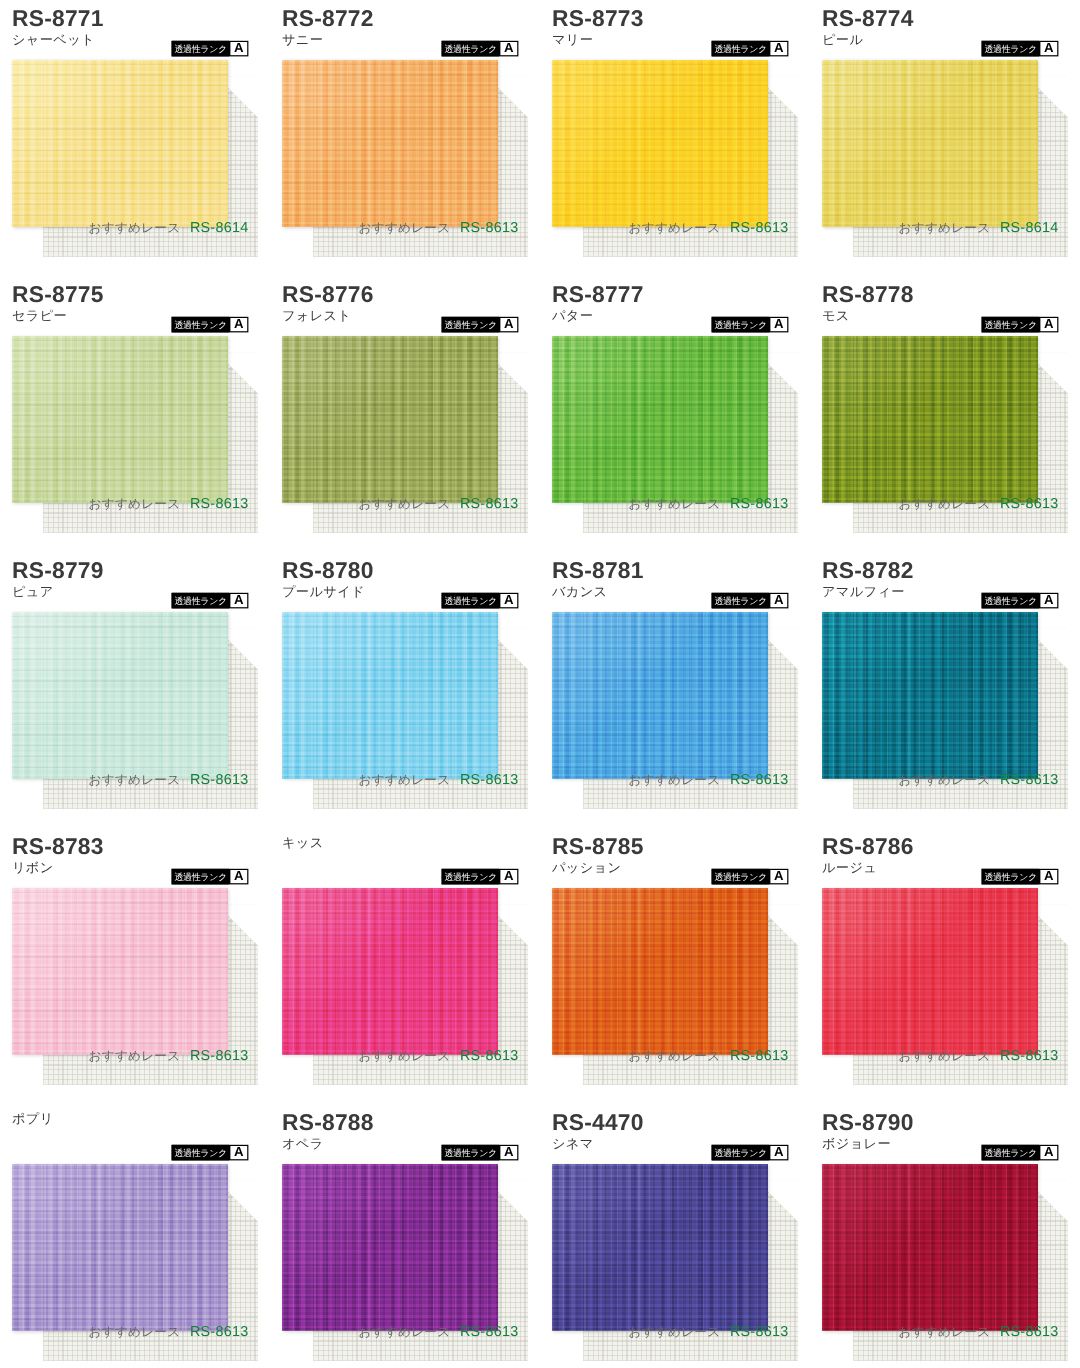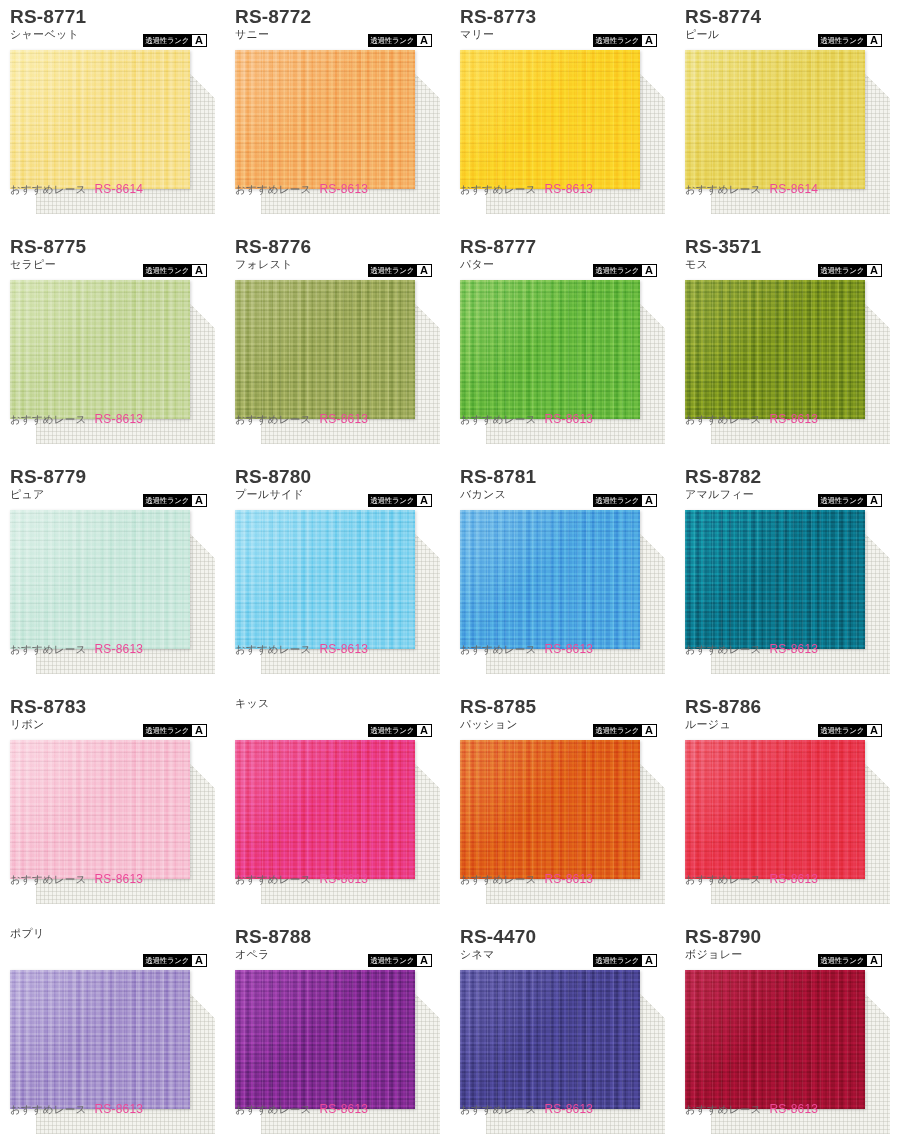--- a/index.html
+++ b/index.html
@@ -146,32 +146,33 @@
         rgba(255,255,255,0.08) 0 1px, transparent 1px 9px);
   }
 
   
   .card-foot {
     position: absolute;
     left: 10px;
     right: 10px;
     bottom: 33px;
     display: flex;
+    justify-content: flex-end;
     align-items: baseline;
     gap: 8px;
     padding-right: 8px;
   }
   .lace-label {
     font-size: 10.5px;
     color: #666666;
     letter-spacing: 0.2px;
   }
   .lace-code {
     font-size: 12px;
-    color: #ec4899;
+    color: #15803d;
     letter-spacing: 0.2px;
   }
 </style>
 </head>
 <body>
 
 <div id="catalog-grid">
     <div class="swatch-card">
     <div class="card-head">
       <div class="product-code">RS-8771</div>
@@ -307,21 +308,21 @@
       </div>
       <div class="swatch" style="background: linear-gradient(135deg, rgb(132, 200, 95) 0%, rgb(99, 182, 60) 45%, rgb(99, 182, 60) 100%);"></div>
     </div>
     <div class="card-foot">
       <span class="lace-label">おすすめレース</span>
       <span class="lace-code">RS-8613</span>
     </div>
     </div>
     <div class="swatch-card">
     <div class="card-head">
-      <div class="product-code">RS-3571</div>
+      <div class="product-code">RS-8778</div>
       <div class="color-name">モス</div>
       <div class="rank-badge">
         <span class="rank-label">透過性ランク</span>
         <span class="rank-value">A</span>
       </div>
     </div>
     <div class="swatch-area">
       <div class="lace-panel">
         <div class="lace-fold"></div>
       </div>

